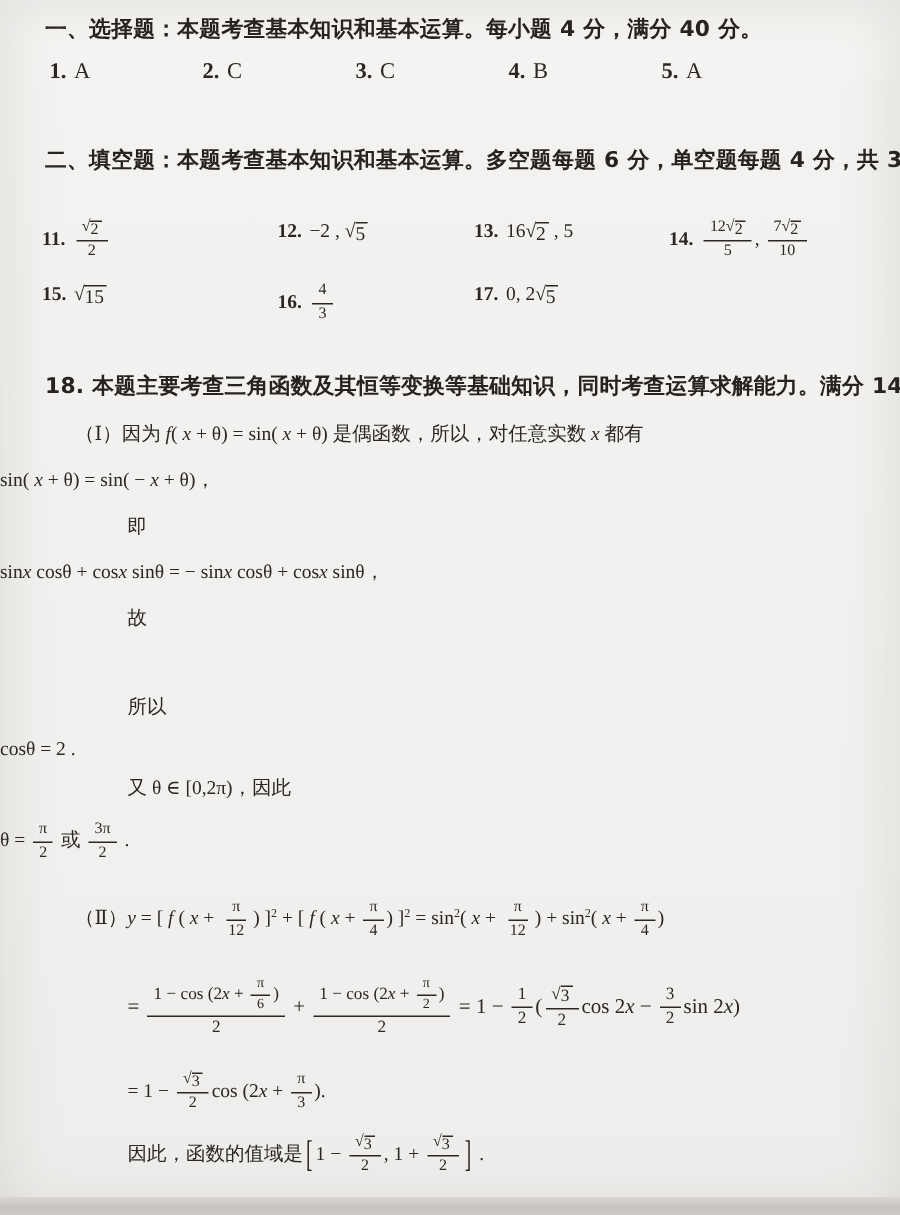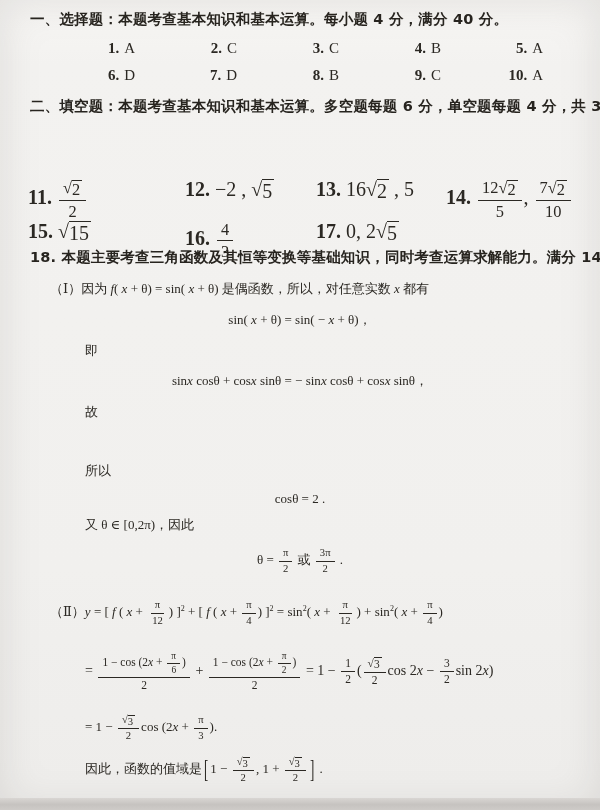--- a/index.html
+++ b/index.html
@@ -19,26 +19,26 @@
     background:linear-gradient(180deg,#d9d6d3 0%,#c6c3c0 55%,#cecbc8 100%);
   }
   .hd{
     position:absolute;white-space:nowrap;
     font-family:"DejaVu Sans","Liberation Sans",sans-serif;
     font-weight:700;font-size:14.5px;color:#27241f;letter-spacing:.2px;
   }
   .mc-row{
     position:absolute;left:33px;display:grid;
     grid-template-columns:repeat(5,102px);
-    font-size:15px;white-space:nowrap;text-align:right;
+    font-size:15px;white-space:nowrap;
   }
   .qnum{font-weight:700;margin-right:5px;}
-  .fill{position:absolute;white-space:nowrap;font-size:20px;margin-top:32px;}
+  .fill{position:absolute;white-space:nowrap;font-size:13px;}
   .line{position:absolute;white-space:nowrap;font-size:13px;line-height:1.25;}
-  .line.center{left:0;right:0;text-align:center;}
+  .line.center{left:0;right:0;text-align:left;}
   .cjk{font-family:"Liberation Serif","DejaVu Serif",serif;}
   
   .mt{white-space:pre;}
   .mi{font-style:italic;white-space:pre;}
   .msup{font-size:.62em;vertical-align:.6em;}
   .mfrac{
     display:inline-flex;flex-direction:column;align-items:center;
     vertical-align:middle;margin:0 2px;font-size:.82em;line-height:1.18;
   }
   .mnum{border-bottom:1px solid #2b2823;padding:0 4px 1px;display:inline-block;}
@@ -56,27 +56,20 @@
   <div class="hd" style="top:10px;left:30px">一、选择题：本题考查基本知识和基本运算。每小题 4 分，满分 40 分。</div>
 
   <div class="mc-row" style="top:40px">
     <span><span class="qnum">1.</span><span>A</span></span>
     <span><span class="qnum">2.</span><span>C</span></span>
     <span><span class="qnum">3.</span><span>C</span></span>
     <span><span class="qnum">4.</span><span>B</span></span>
     <span><span class="qnum">5.</span><span>A</span></span>
   </div>
 
-  <div class="mc-row" style="top:67px">
-    <span><span class="qnum">6.</span><span>D</span></span>
-    <span><span class="qnum">7.</span><span>D</span></span>
-    <span><span class="qnum">8.</span><span>B</span></span>
-    <span><span class="qnum">9.</span><span>C</span></span>
-    <span><span class="qnum">10.</span><span>A</span></span>
-  </div>
 
   <div class="hd" style="top:97px;left:30px">二、填空题：本题考查基本知识和基本运算。多空题每题 6 分，单空题每题 4 分，共 36 分。</div>
 
   <div class="fill" style="top:146px;left:28px"><span class="qnum">11.</span><span><span class="mfrac">
           <span class="mnum"><span class="msqrt">
               <span class="rad">√</span>
               <span class="ovl"><span class="mt">2</span></span>
             </span></span>
           <span class="mden"><span class="mt">2</span></span>
         </span></span></div>

